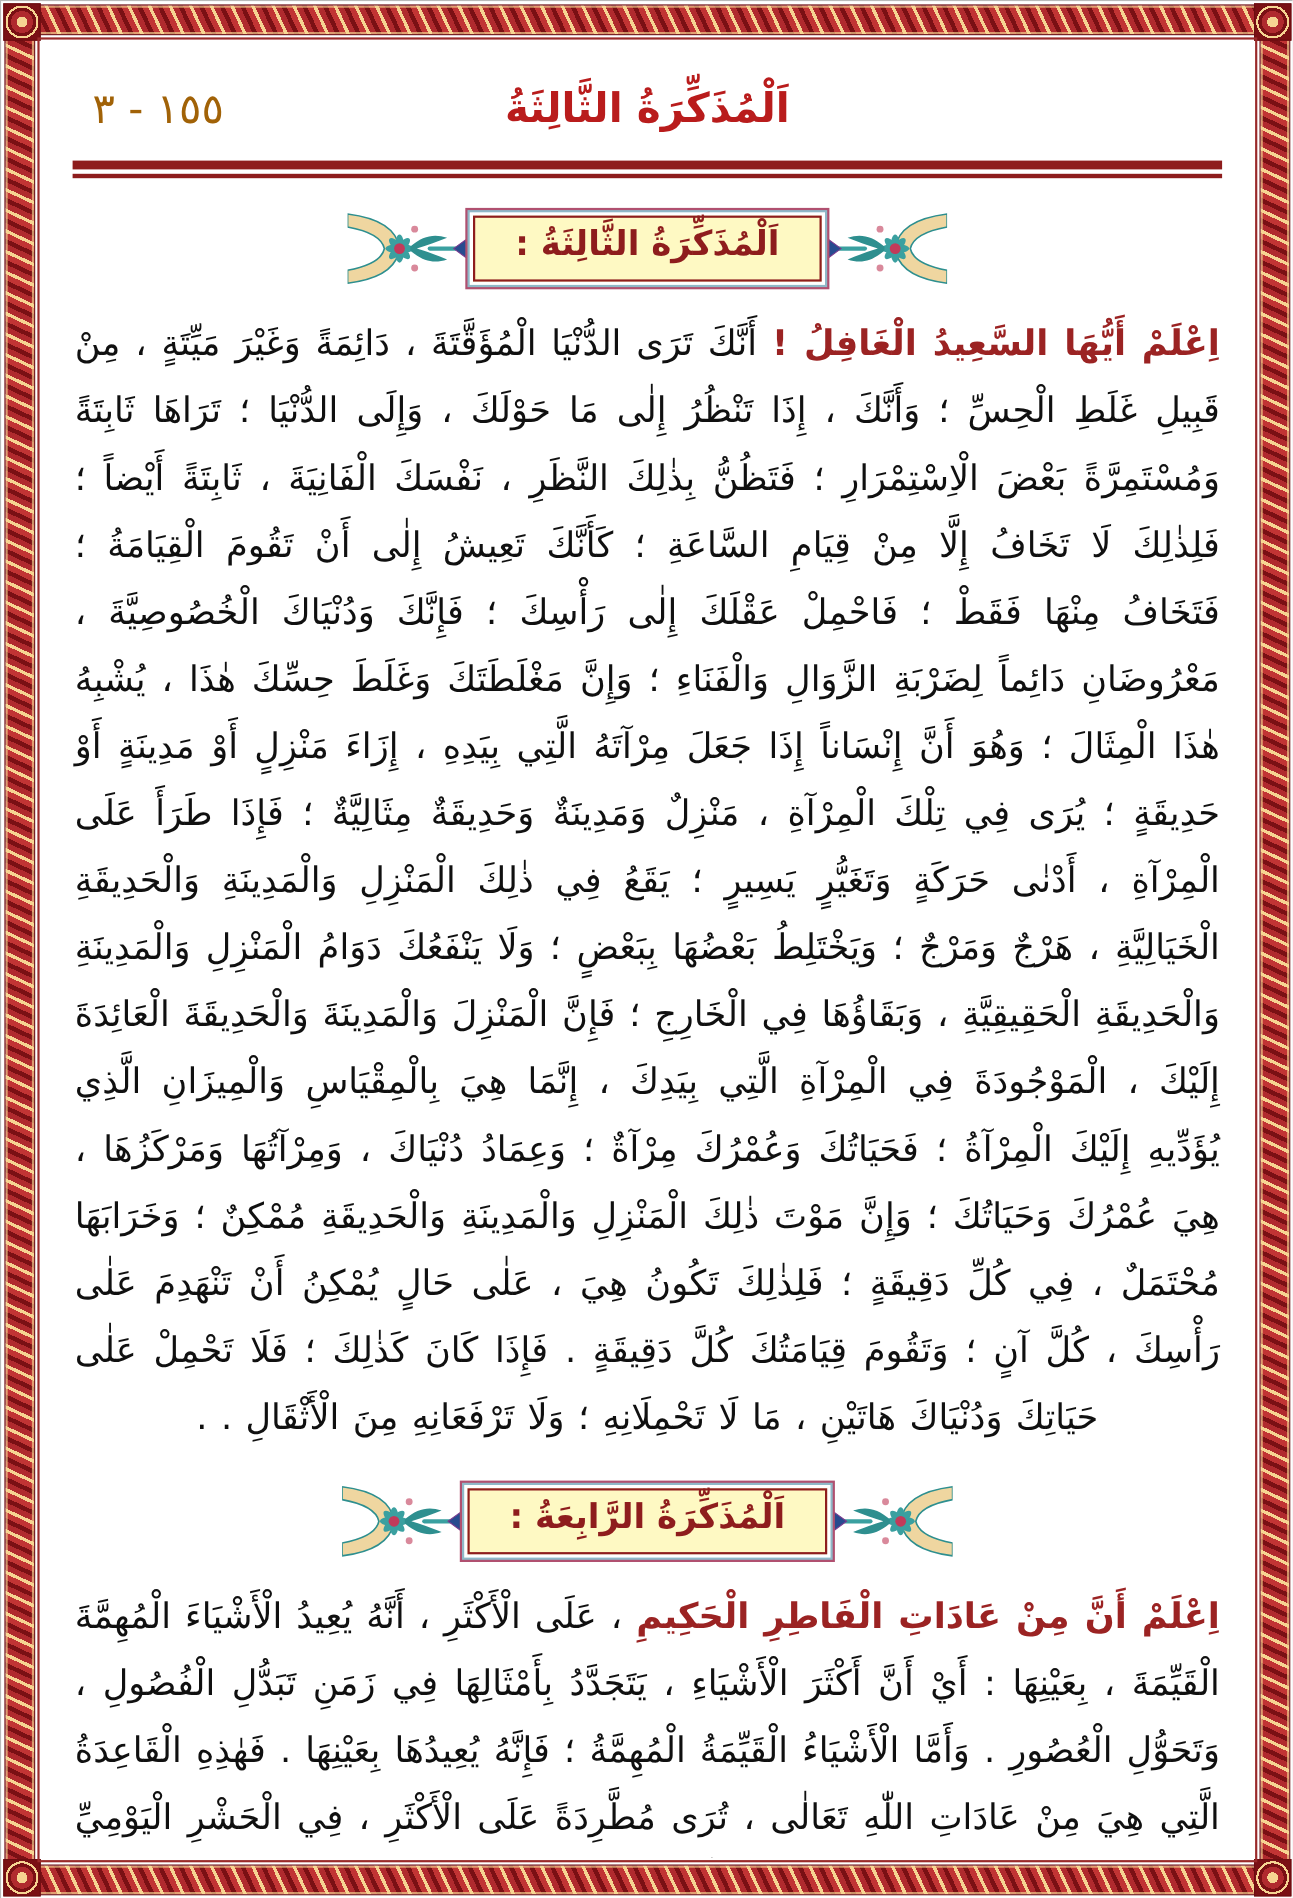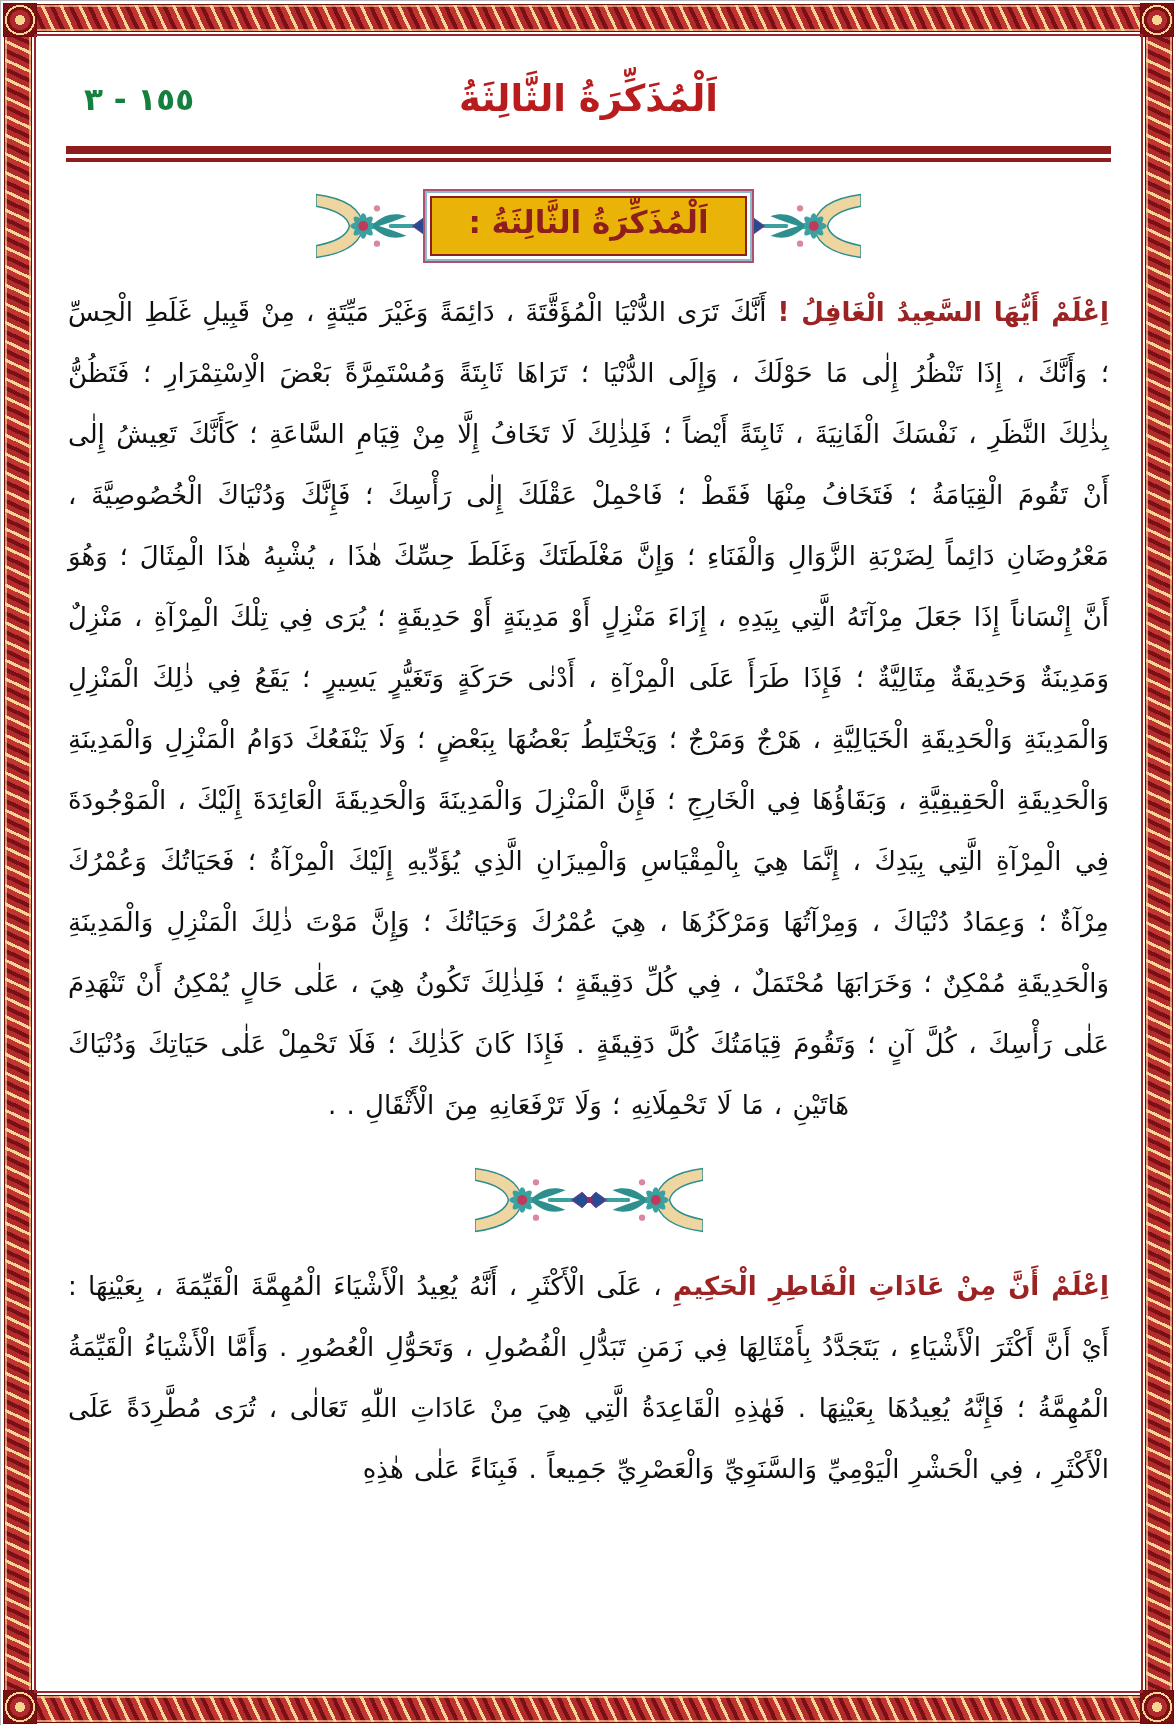--- a/index.html
+++ b/index.html
@@ -22,33 +22,33 @@
   .corner.tl{top:2px;left:2px;} .corner.tr{top:2px;right:2px;}
   .corner.bl{bottom:2px;left:2px;} .corner.br{bottom:2px;right:2px;}
   .inner-rule{position:absolute; inset:33px; border:2px solid #9a2a2a; pointer-events:none;}
 
   
   .content{position:absolute; inset:37px; padding:26px 28px 0; overflow:hidden;
     direction:rtl; background:#fff;}
   .hdr{position:relative; height:70px;}
   .page-title{position:absolute; left:0; right:0; top:0; text-align:center;
     font-size:37px; font-weight:bold; color:#b91c1c; line-height:70px;}
-  .page-num{position:absolute; left:18px; top:0; font-size:31px; font-weight:bold;
-    color:#15803d; line-height:70px; direction:ltr;}
+  .page-num{position:absolute; left:18px; top:0; font-size:38px; font-weight:normal;
+    color:#a16207; line-height:70px; direction:ltr;}
   .rule-thick{height:8px; background:#8e1d1d; margin-top:12px;}
   .rule-thin{height:4px; background:#8e1d1d; margin-top:4px;}
 
   .banner{display:flex; align-items:center; justify-content:center; margin:26px 0 6px;}
-  .title-box{background:#eab308; border:2px solid #8e1d1d; padding:6px 36px 14px;
+  .title-box{background:#fef9c3; border:2px solid #8e1d1d; padding:6px 36px 14px;
     box-shadow:0 0 0 3px #fff, 0 0 0 5px #8fb8c8, 0 0 0 7px #b05070;
     font-size:31px; font-weight:bold; color:#8e1d1d; white-space:nowrap; z-index:1;}
   .orn{flex:0 0 auto; line-height:0; margin:0 -4px;}
   .orn.rgt svg{transform:scaleX(-1);}
 
-  .body{font-size:26px; line-height:61px; color:#101010; text-align:justify;
+  .body{font-size:32px; line-height:61px; color:#101010; text-align:justify;
     word-spacing:2px; margin:18px 2px 0;}
   .body.center-last{text-align-last:center;}
   .lead{color:#9b2323; font-weight:bold;}
 </style>
 </head>
 <body>
 
 <div class="page">
 
   <div class="strip h top"></div>
@@ -120,20 +120,23 @@
           <ellipse cx="72" cy="38" rx="13" ry="4.5" fill="#3aa0a0" transform="rotate(135 72 38)"></ellipse>
           <circle cx="72" cy="38" r="5" fill="#c23a5a"></circle>
           <circle cx="58" cy="20" r="3.2" fill="#d9899b"></circle>
           <circle cx="58" cy="56" r="3.2" fill="#d9899b"></circle>
           <path d="M62,36 C50,26 40,24 28,28 C38,32 46,35 56,38 C46,41 38,44 28,48 C40,52 50,50 62,40 Z" fill="#2e8f8f"></path>
           <rect x="18" y="36" width="28" height="4" rx="2" fill="#3aa0a0"></rect>
           <path d="M22,38 L11,30 L3,38 L11,46 Z" fill="#274b8f" stroke="#7a3a8f" stroke-width="1"></path>
           <circle cx="3" cy="38" r="3" fill="#8f2a6a"></circle>
         </svg>
       </span>
+      <div class="title-box">
+        <span>اَلْمُذَكِّرَةُ الرَّابِعَةُ :</span>
+      </div>
       <span class="orn rgt">
         <svg width="118" height="76" viewBox="0 0 120 76">
           <path d="M120,6 C88,10 74,22 72,38 C74,54 88,66 120,70 L120,58 C98,54 88,47 86,38 C88,29 98,22 120,18 Z" fill="#efd6a0" stroke="#2e8f8f" stroke-width="1.5"></path>
           <ellipse cx="72" cy="38" rx="13" ry="4.5" fill="#3aa0a0"></ellipse>
           <ellipse cx="72" cy="38" rx="13" ry="4.5" fill="#3aa0a0" transform="rotate(45 72 38)"></ellipse>
           <ellipse cx="72" cy="38" rx="13" ry="4.5" fill="#3aa0a0" transform="rotate(90 72 38)"></ellipse>
           <ellipse cx="72" cy="38" rx="13" ry="4.5" fill="#3aa0a0" transform="rotate(135 72 38)"></ellipse>
           <circle cx="72" cy="38" r="5" fill="#c23a5a"></circle>
           <circle cx="58" cy="20" r="3.2" fill="#d9899b"></circle>
           <circle cx="58" cy="56" r="3.2" fill="#d9899b"></circle>

